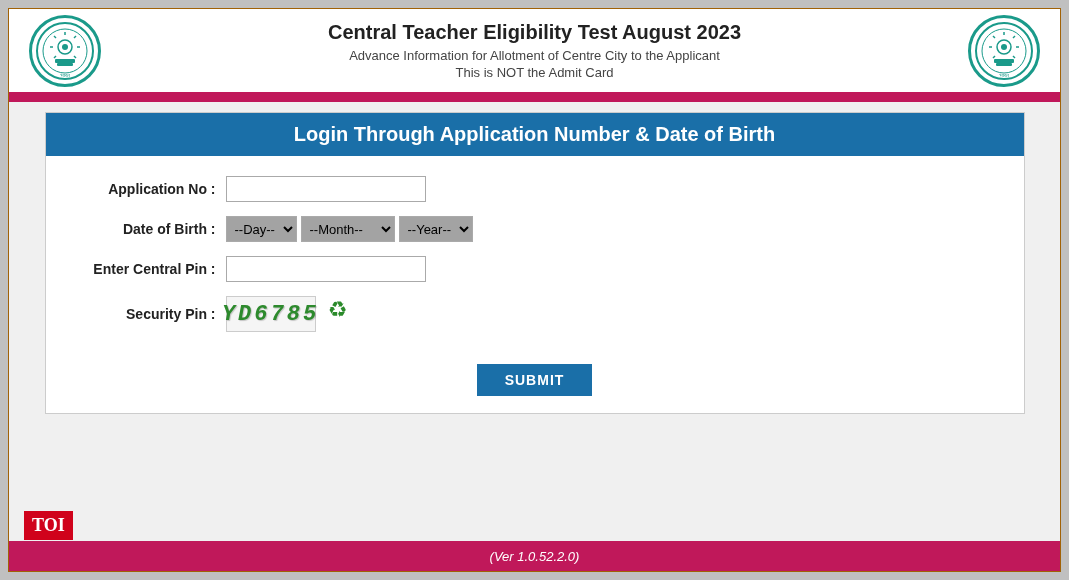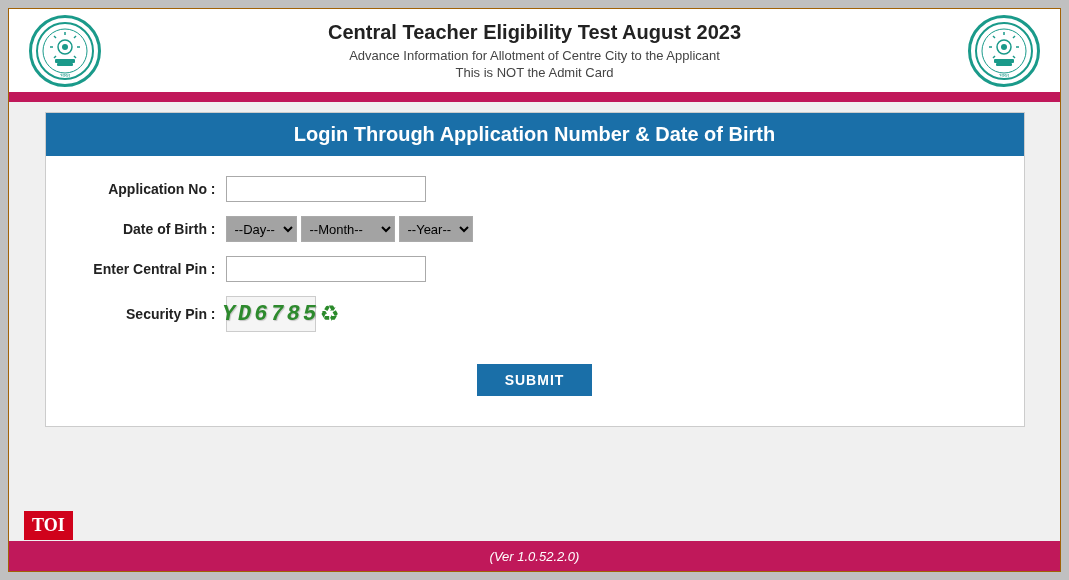--- a/index.html
+++ b/index.html
@@ -107,21 +107,21 @@
     .form-card-header {
       background: #1a6fa8;
       color: #fff;
       text-align: center;
       padding: 10px;
       font-size: 20px;
       font-weight: bold;
     }
 
     .form-card-body {
-      padding: 20px 20px 30px;
+      padding: 20px 20px 17px;
       background: #fff;
     }
 
     .form-row {
       display: flex;
       align-items: center;
       margin-bottom: 14px;
     }
 
     .form-label {
@@ -156,21 +156,21 @@
       height: 26px;
       background: #a3a3a3;
     }
 
     .security-pin-input {
       width: 200px;
     }
 
     .captcha-row {
       display: flex;
-      align-items: center;
+      gap: 8px;
     }
 
     .captcha-image {
       background: #f5f5f5;
       border: 1px solid #ccc;
       width: 90px;
       height: 36px;
       display: flex;
       align-items: center;
       justify-content: center;

